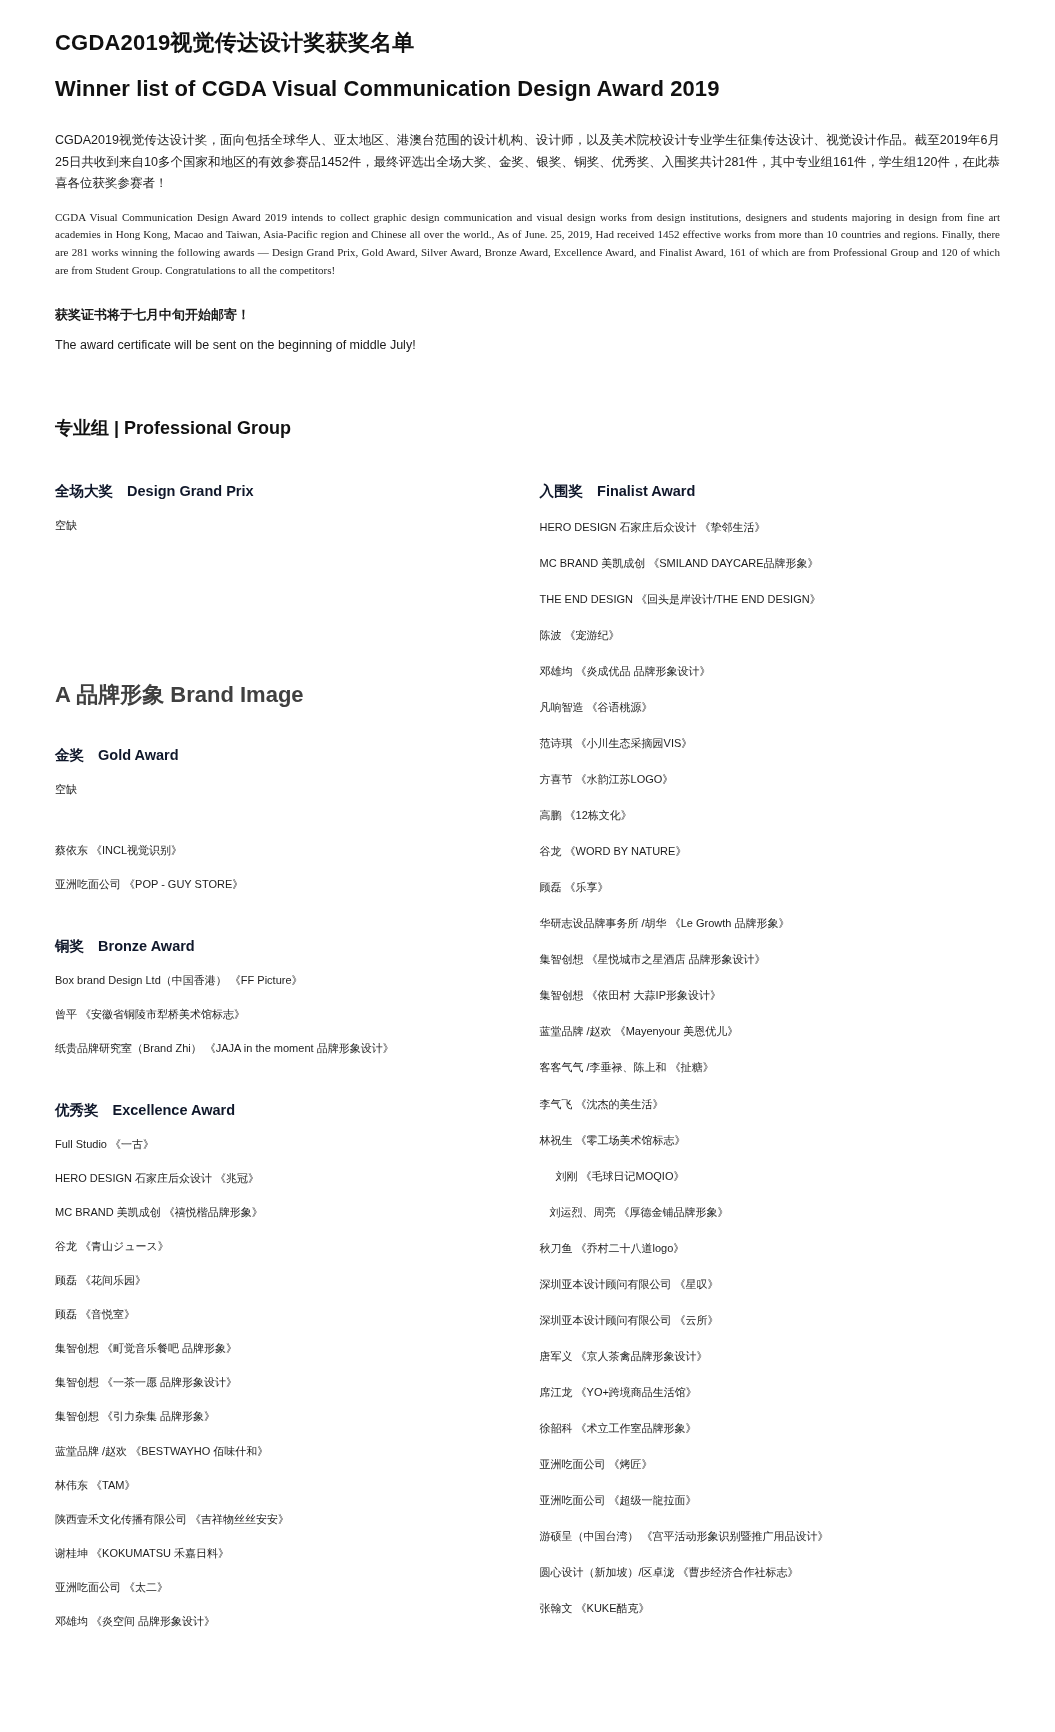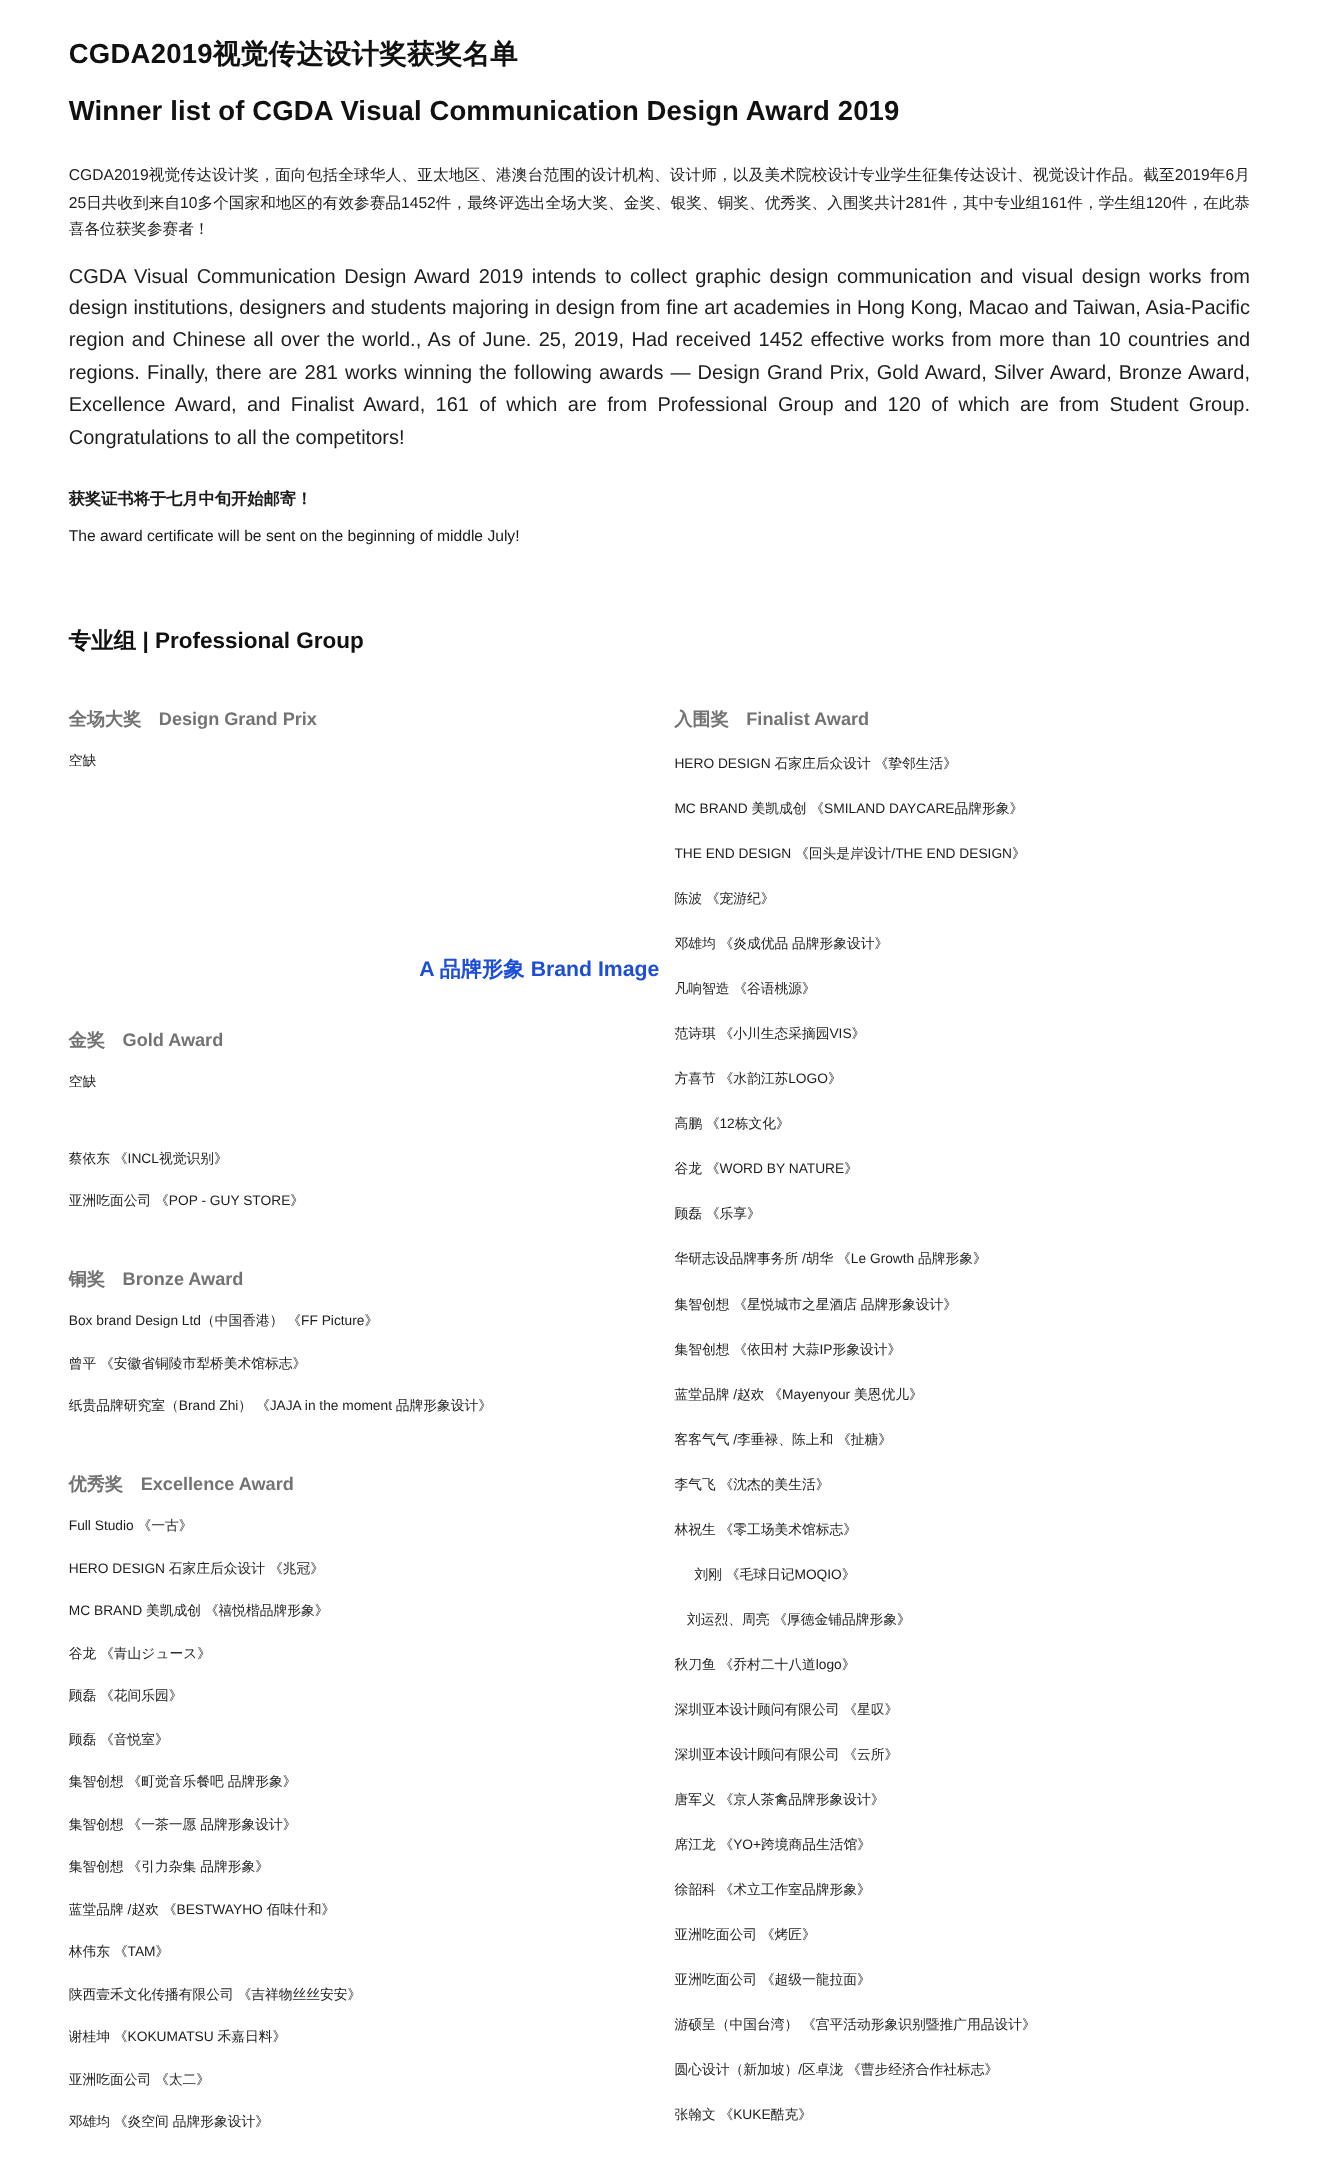--- a/index.html
+++ b/index.html
@@ -30,22 +30,23 @@
     letter-spacing:.1px;
   }
   p.para{
     font-size:12.5px;
     line-height:1.72;
     margin:0 0 14px 0;
     color:#1d1d1d;
     text-align:justify;
   }
   p.para.en{
-    font-size:16px;
+    font-size:11px;
     line-height:1.62;
+    font-family:Liberation Serif, serif;
   }
   .notice{margin-top:26px;}
   .notice .cn{font-size:13px;font-weight:700;margin:0 0 14px 0;}
   .notice .en{font-size:12.5px;margin:0;}
   h3.section{
     font-size:18px;
     font-weight:700;
     margin:64px 0 0 0;
     color:#111;
   }
@@ -53,38 +54,37 @@
     display:flex;
     gap:0px;
     margin-top:42px;
   }
   .col{width:50%;box-sizing:border-box;}
   .col.right{padding-left:12px;}
   .award-head{
     font-size:14.5px;
     font-weight:700;
     margin:0 0 16px 0;
-    color:#737373;
+    color:#0f172a;
   }
   .award-head .en{margin-left:10px;}
   .entry{
     font-size:11px;
     line-height:1.55;
     margin:0 0 17px 0;
     color:#1d1d1d;
   }
   .entry-wrap{margin:0 0 17px 0;}
   .blk{margin-bottom:44px;}
   .blk:last-child{margin-bottom:0;}
   .cat-head{
-    font-size:17px;
+    font-size:22px;
     font-weight:700;
     margin:52px 0 36px 0;
-    color:#1d4ed8;
-    text-align:right;
+    color:#404040;
   }
   .gap-2{height:50px;}
 </style>
 </head>
 <body>
 
 <div class="page">
 
   <h1 class="title-cn">CGDA2019视觉传达设计奖获奖名单</h1>
   <h2 class="title-en">Winner list of CGDA Visual Communication Design Award 2019</h2>

